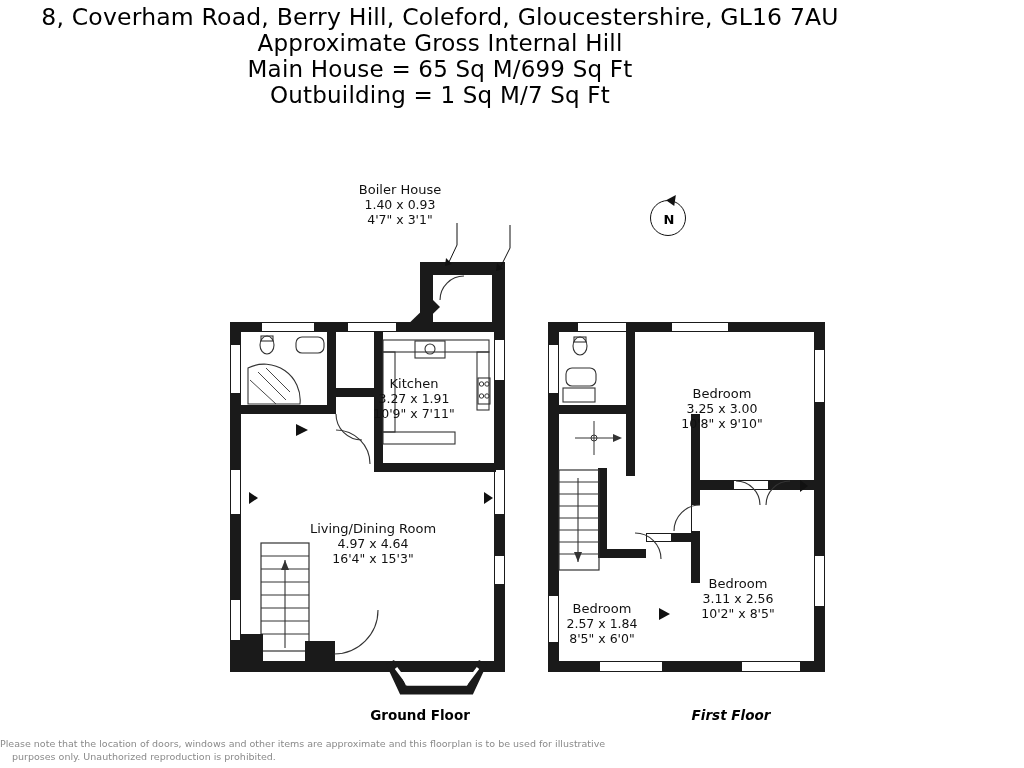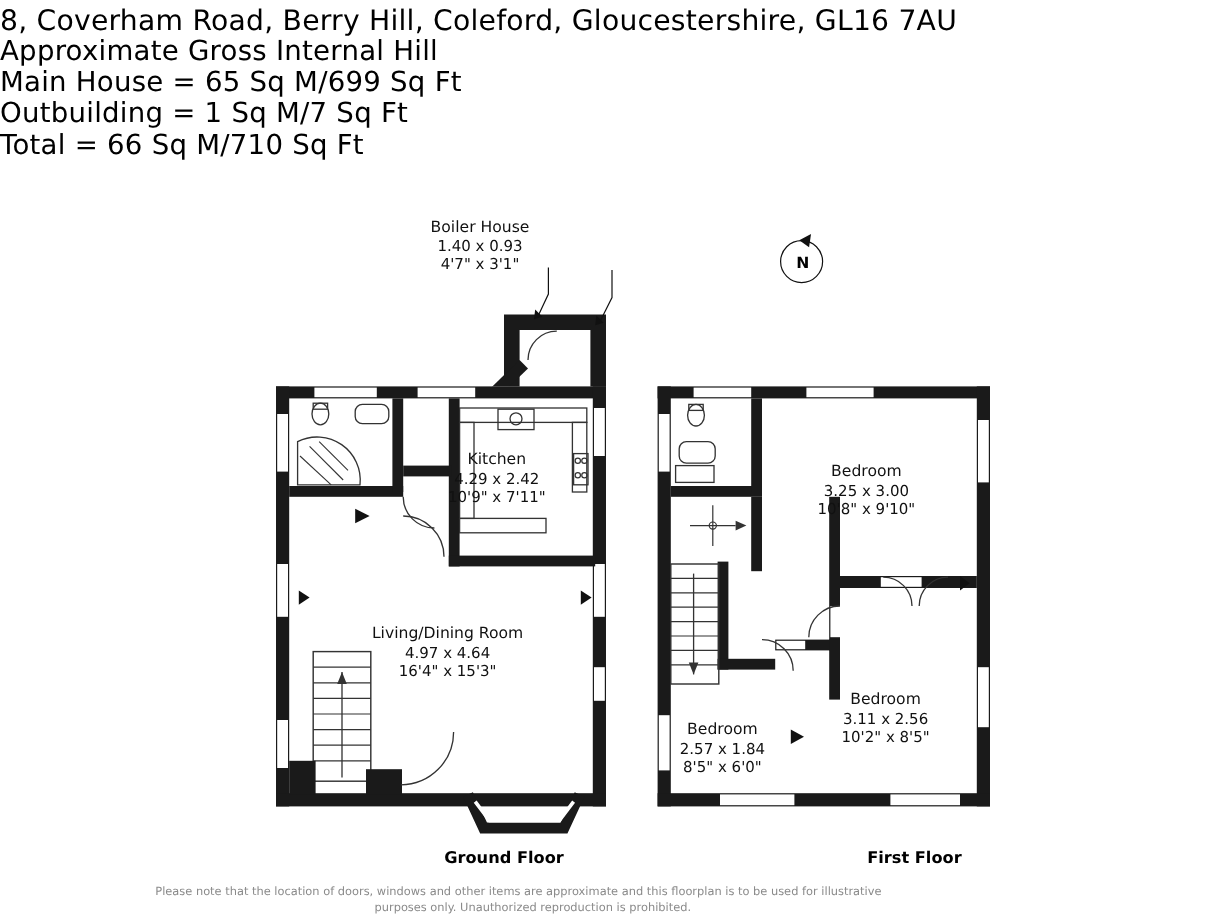--- a/index.html
+++ b/index.html
@@ -15,21 +15,21 @@
     color: #000000;
     overflow: hidden;
   }
 
   
   .header {
     position: absolute;
     top: 4px;
     left: 0;
     width: 880px;
-    text-align: left;
+    text-align: center;
   }
   .header .line {
     font-family: "DejaVu Sans", sans-serif;
     font-size: 23px;
     line-height: 26px;
     letter-spacing: 0.2px;
     color: #000;
     white-space: nowrap;
   }
   .header .line.l1 { font-size: 23.5px; }
@@ -59,21 +59,20 @@
     font-weight: bold;
     color: #000;
     white-space: nowrap;
     margin-left: 48px;
   }
 
   .footnote {
     position: absolute;
     left: 0;
     width: 864px;
-    text-align: center;
     font-size: 9.5px;
     line-height: 13px;
     color: #8a8a8a;
   }
 
   
   .compass {
     position: absolute;
     width: 36px;
     height: 36px;
@@ -106,21 +105,20 @@
   }
 </style>
 </head>
 <body>
 
 <div class="header">
   <div class="line l1">8, Coverham Road, Berry Hill, Coleford, Gloucestershire, GL16 7AU</div>
   <div class="line">Approximate Gross Internal Hill</div>
   <div class="line">Main House = 65 Sq M/699 Sq Ft</div>
   <div class="line">Outbuilding = 1 Sq M/7 Sq Ft</div>
-  <div class="line">Total = 66 Sq M/710 Sq Ft</div>
 </div>
 
 <div class="stage">
 
   <div class="compass" style="left:650px; top:200px;">
     <div class="arrow"></div>
     <div class="n">N</div>
   </div>
 
   <svg class="overlay" viewBox="0 0 1024 768">
@@ -287,21 +285,21 @@
   </svg>
 
   <div class="lbl" style="left:400px; top:182px; transform:translateX(-50%);">
     <div class="name">Boiler House</div>
     <div>1.40 x 0.93</div>
     <div>4'7" x 3'1"</div>
   </div>
 
   <div class="lbl" style="left:414px; top:376px; transform:translateX(-50%);">
     <div class="name">Kitchen</div>
-    <div>4.29 x 2.42</div>
+    <div>3.27 x 1.91</div>
     <div>10'9" x 7'11"</div>
   </div>
 
   <div class="lbl" style="left:373px; top:521px; transform:translateX(-50%);">
     <div class="name">Living/Dining Room</div>
     <div>4.97 x 4.64</div>
     <div>16'4" x 15'3"</div>
   </div>
 
   <div class="lbl" style="left:722px; top:386px; transform:translateX(-50%);">
@@ -316,17 +314,17 @@
     <div>10'2" x 8'5"</div>
   </div>
 
   <div class="lbl" style="left:602px; top:601px; transform:translateX(-50%);">
     <div class="name">Bedroom</div>
     <div>2.57 x 1.84</div>
     <div>8'5" x 6'0"</div>
   </div>
 
   <div class="floor-title" style="left:372px; top:707px; transform:translateX(-50%);">Ground Floor</div>
-  <div class="floor-title" style="left:714px; top:707px; transform:translateX(-50%);">First Floor</div>
+  <div class="floor-title" style="left:683px; top:707px; transform:translateX(-50%);font-style:italic;">First Floor</div>
 
   <div class="footnote" style="top:737px;">Please note that the location of doors, windows and other items are approximate and this floorplan is to be used for illustrative</div>
   <div class="footnote" style="top:750px;margin-left:12px;">purposes only. Unauthorized reproduction is prohibited.</div>
 </div>
 
 </body></html>

